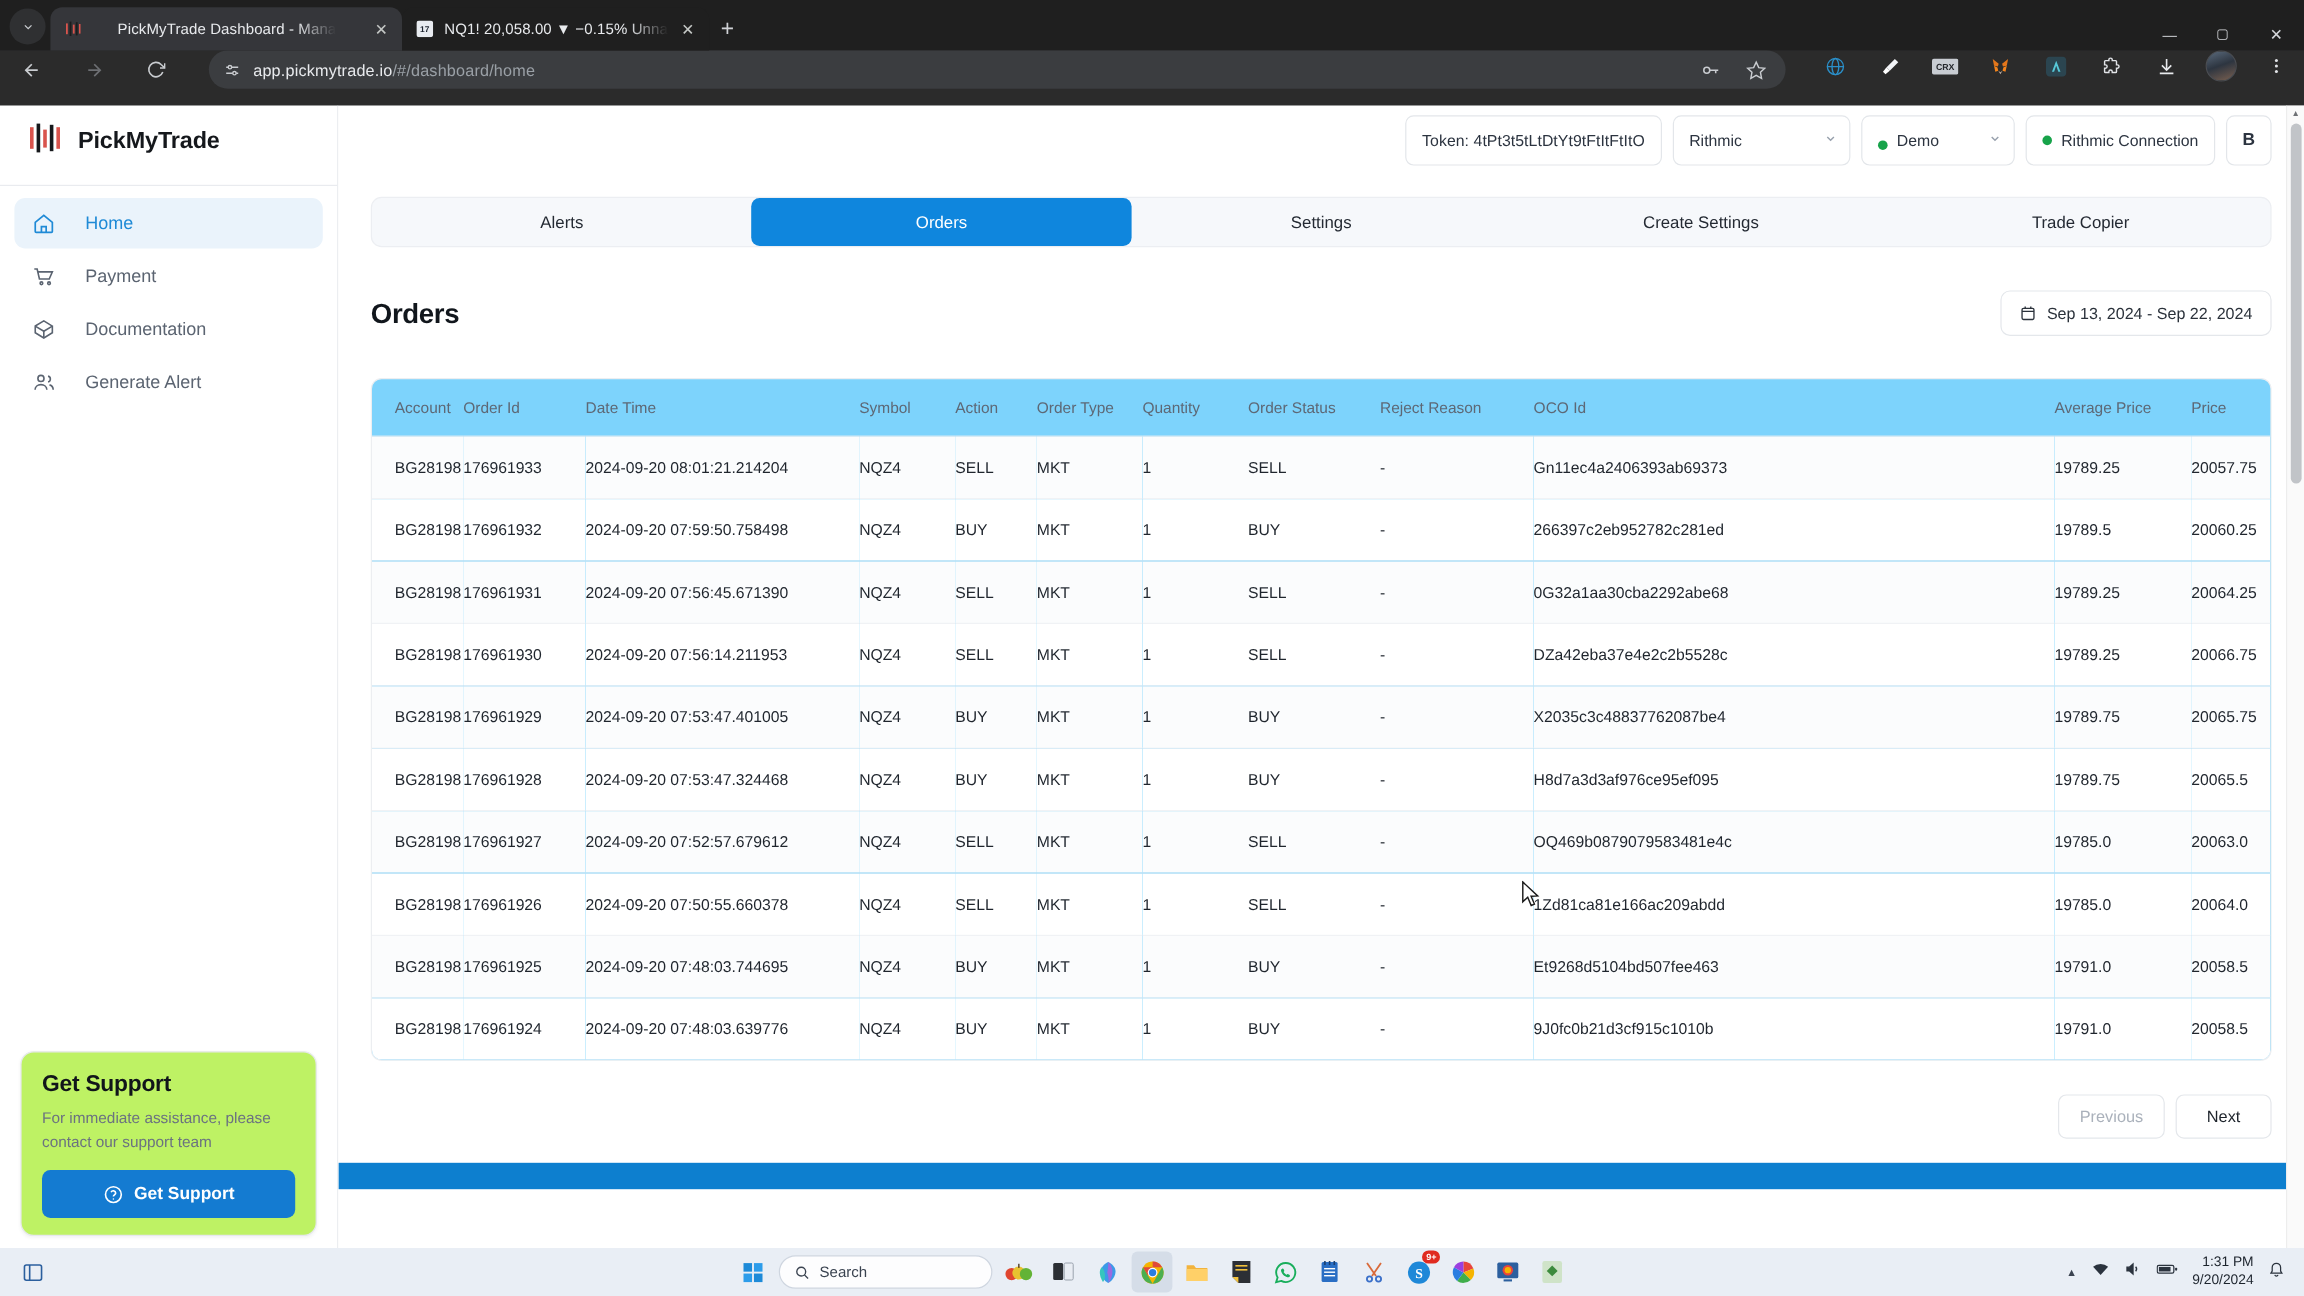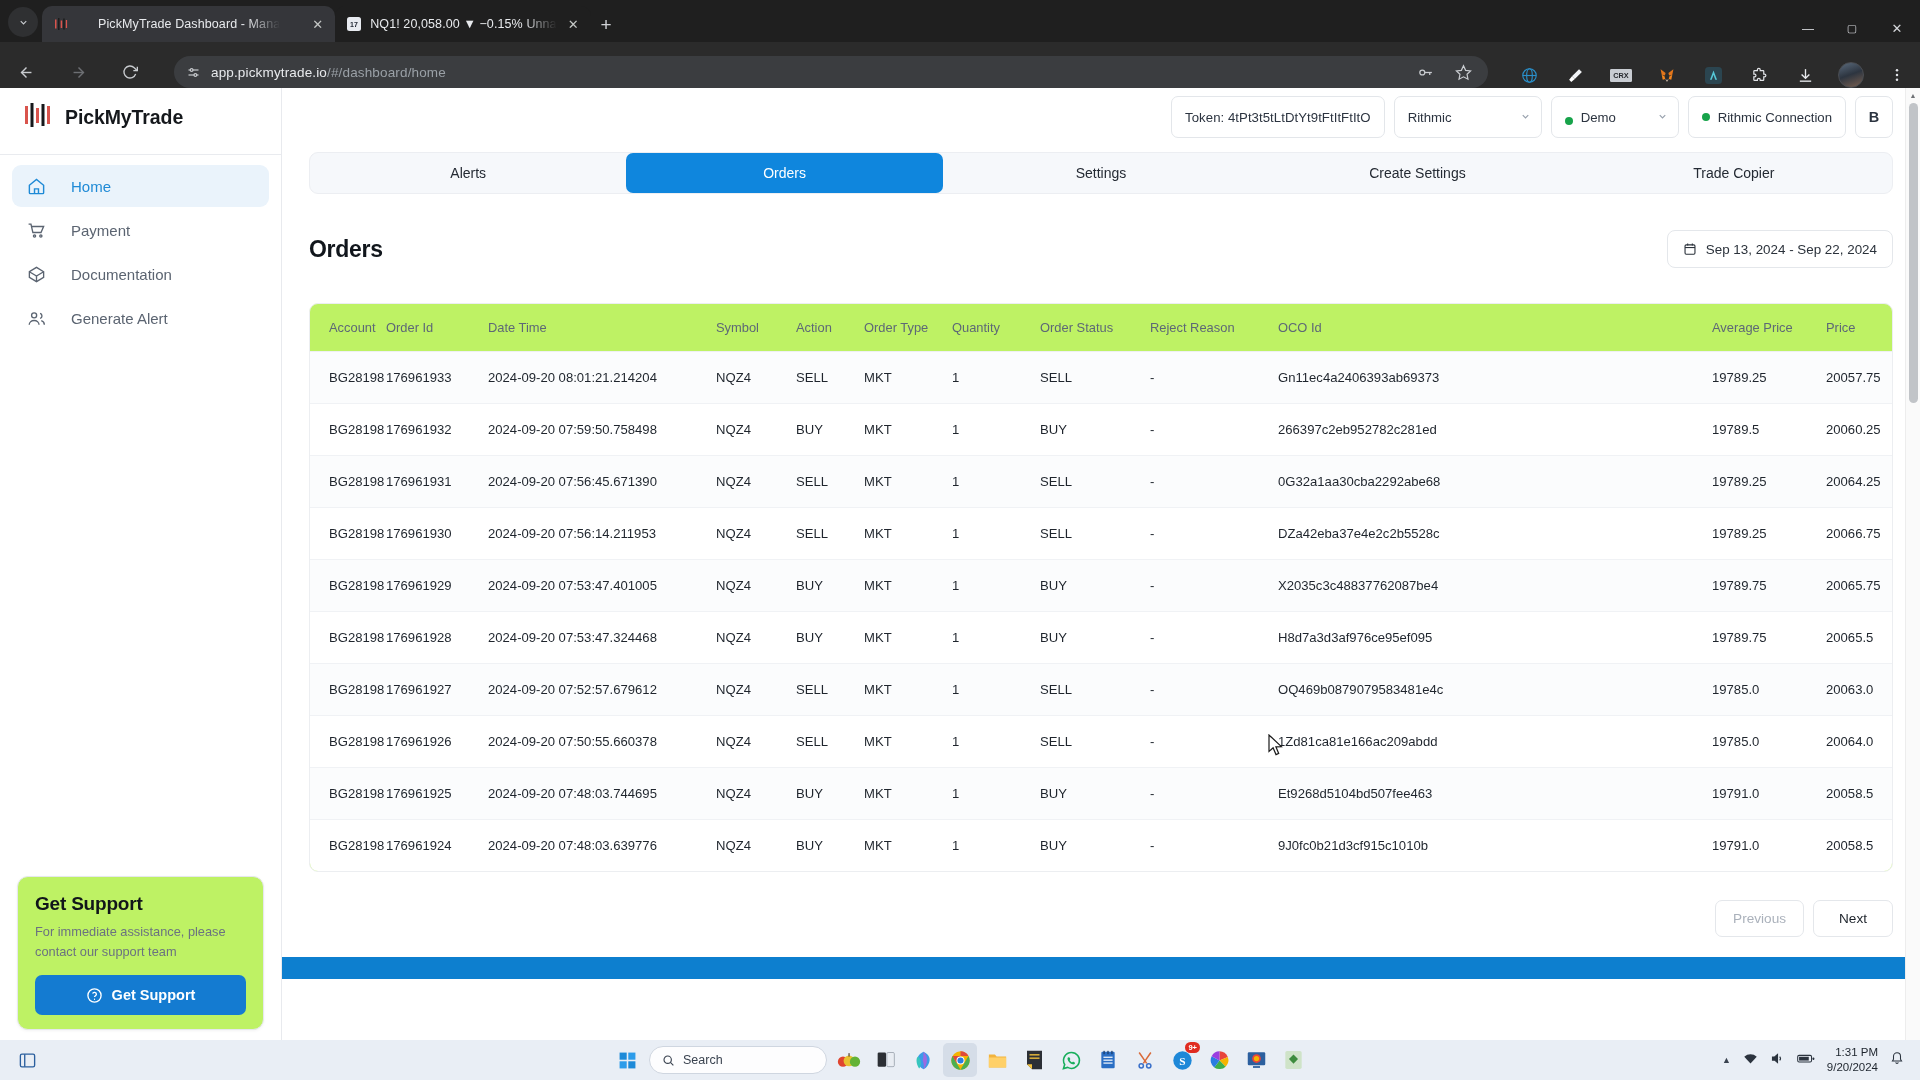--- a/index.html
+++ b/index.html
@@ -27,21 +27,21 @@
   .tab-favicon { width:16px; height:16px; flex:0 0 16px; display:flex; align-items:center; justify-content:center; }
   .tab-title {
     font-size:12.5px; color:#e8eaed; white-space:nowrap; overflow:hidden;
     max-width:205px; letter-spacing:.1px;
     -webkit-mask-image:linear-gradient(to right,#000 82%,transparent 100%);
     mask-image:linear-gradient(to right,#000 82%,transparent 100%);
   }
   .tab-close { color:#c4c7c5; font-size:13px; line-height:1; margin-left:auto; padding:2px 3px; }
   .newtab { color:#d0d2d6; font-size:19px; margin:0 0 8px 10px; line-height:1; }
 
-  .toolbar { height:46px; background:#2b2b2b; display:flex; align-items:flex-end; padding:0 10px; gap:20px; }
+  .toolbar { height:46px; background:#2b2b2b; display:flex; align-items:flex-start; padding:0 10px; gap:20px; }
   .nav-btn { width:32px; height:32px; display:flex; align-items:center; justify-content:center; color:#c9ccd0; }
   .nav-btn.dim { color:#6d6f73; }
   .omnibox {
     flex:1; height:32px; background:#3b3d40; border-radius:16px; margin:0 8px;
     display:flex; align-items:center; padding:0 12px; gap:10px; min-width:0;
   }
   .omni-url { font-size:13.5px; color:#e8eaed; white-space:nowrap; letter-spacing:.15px; }
   .omni-url .dim { color:#9aa0a6; }
   .omni-right { margin-left:auto; display:flex; align-items:center; gap:12px; }
   .tb-icon { width:26px; height:26px; display:flex; align-items:center; justify-content:center; }
@@ -92,38 +92,38 @@
   .pill.select { gap:0; min-width:148px; justify-content:space-between; padding-right:10px; }
   .pill.select.demo { min-width:128px; }
   .dot { width:8px; height:8px; border-radius:50%; background:#17a34a; margin-right:8px; flex:0 0 8px; }
   .pill.sq { width:38px; justify-content:center; font-weight:700; font-size:14.5px; padding:0; }
   .chev { color:#98a1ad; font-size:10px; margin-left:12px; }
 
   .content { flex:1; padding:0 27px; overflow:hidden; }
 
   .tabs {
     height:42px; background:#f6f8fb; border:1px solid #eceef2; border-radius:9px;
-    display:flex; align-items:stretch; overflow:hidden; margin-top:6px;
+    display:flex; align-items:stretch; overflow:hidden; margin-top:18px;
   }
   .tab-btn {
     flex:1; display:flex; align-items:center; justify-content:center;
     font-size:14px; color:#242a33; border-radius:7px; margin:0;
   }
   .tab-btn.active { background:#0f86dd; color:#fff; border-radius:7px; }
 
   .page-head { display:flex; align-items:center; justify-content:space-between; margin:36px 0 0; }
   .page-title { font-size:23px; font-weight:700; color:#11161c; letter-spacing:-.3px; }
   .daterange {
     height:38px; border:1px solid #e4e7eb; border-radius:8px; background:#fff;
     display:flex; align-items:center; gap:9px; padding:0 15px; font-size:13.4px; color:#2b323b;
   }
 
   .card {
     margin-top:35px; border:1px solid #eceef1; border-radius:9px;
-    background:#bef264; overflow:hidden;
+    background:#7dd3fc; overflow:hidden;
   }
   table { width:100%; border-collapse:collapse; table-layout:fixed; }
   th {
     text-align:left; font-size:12.9px; font-weight:400; color:#5d6876;
     padding:16px 0 16px 0; border-bottom:1px solid #eef0f3; white-space:nowrap;
   }
   td {
     font-size:13.1px; color:#1f252d; padding:18px 0; border-bottom:1px solid #f0f2f5;
     white-space:nowrap; overflow:hidden; text-overflow:ellipsis;
   }

